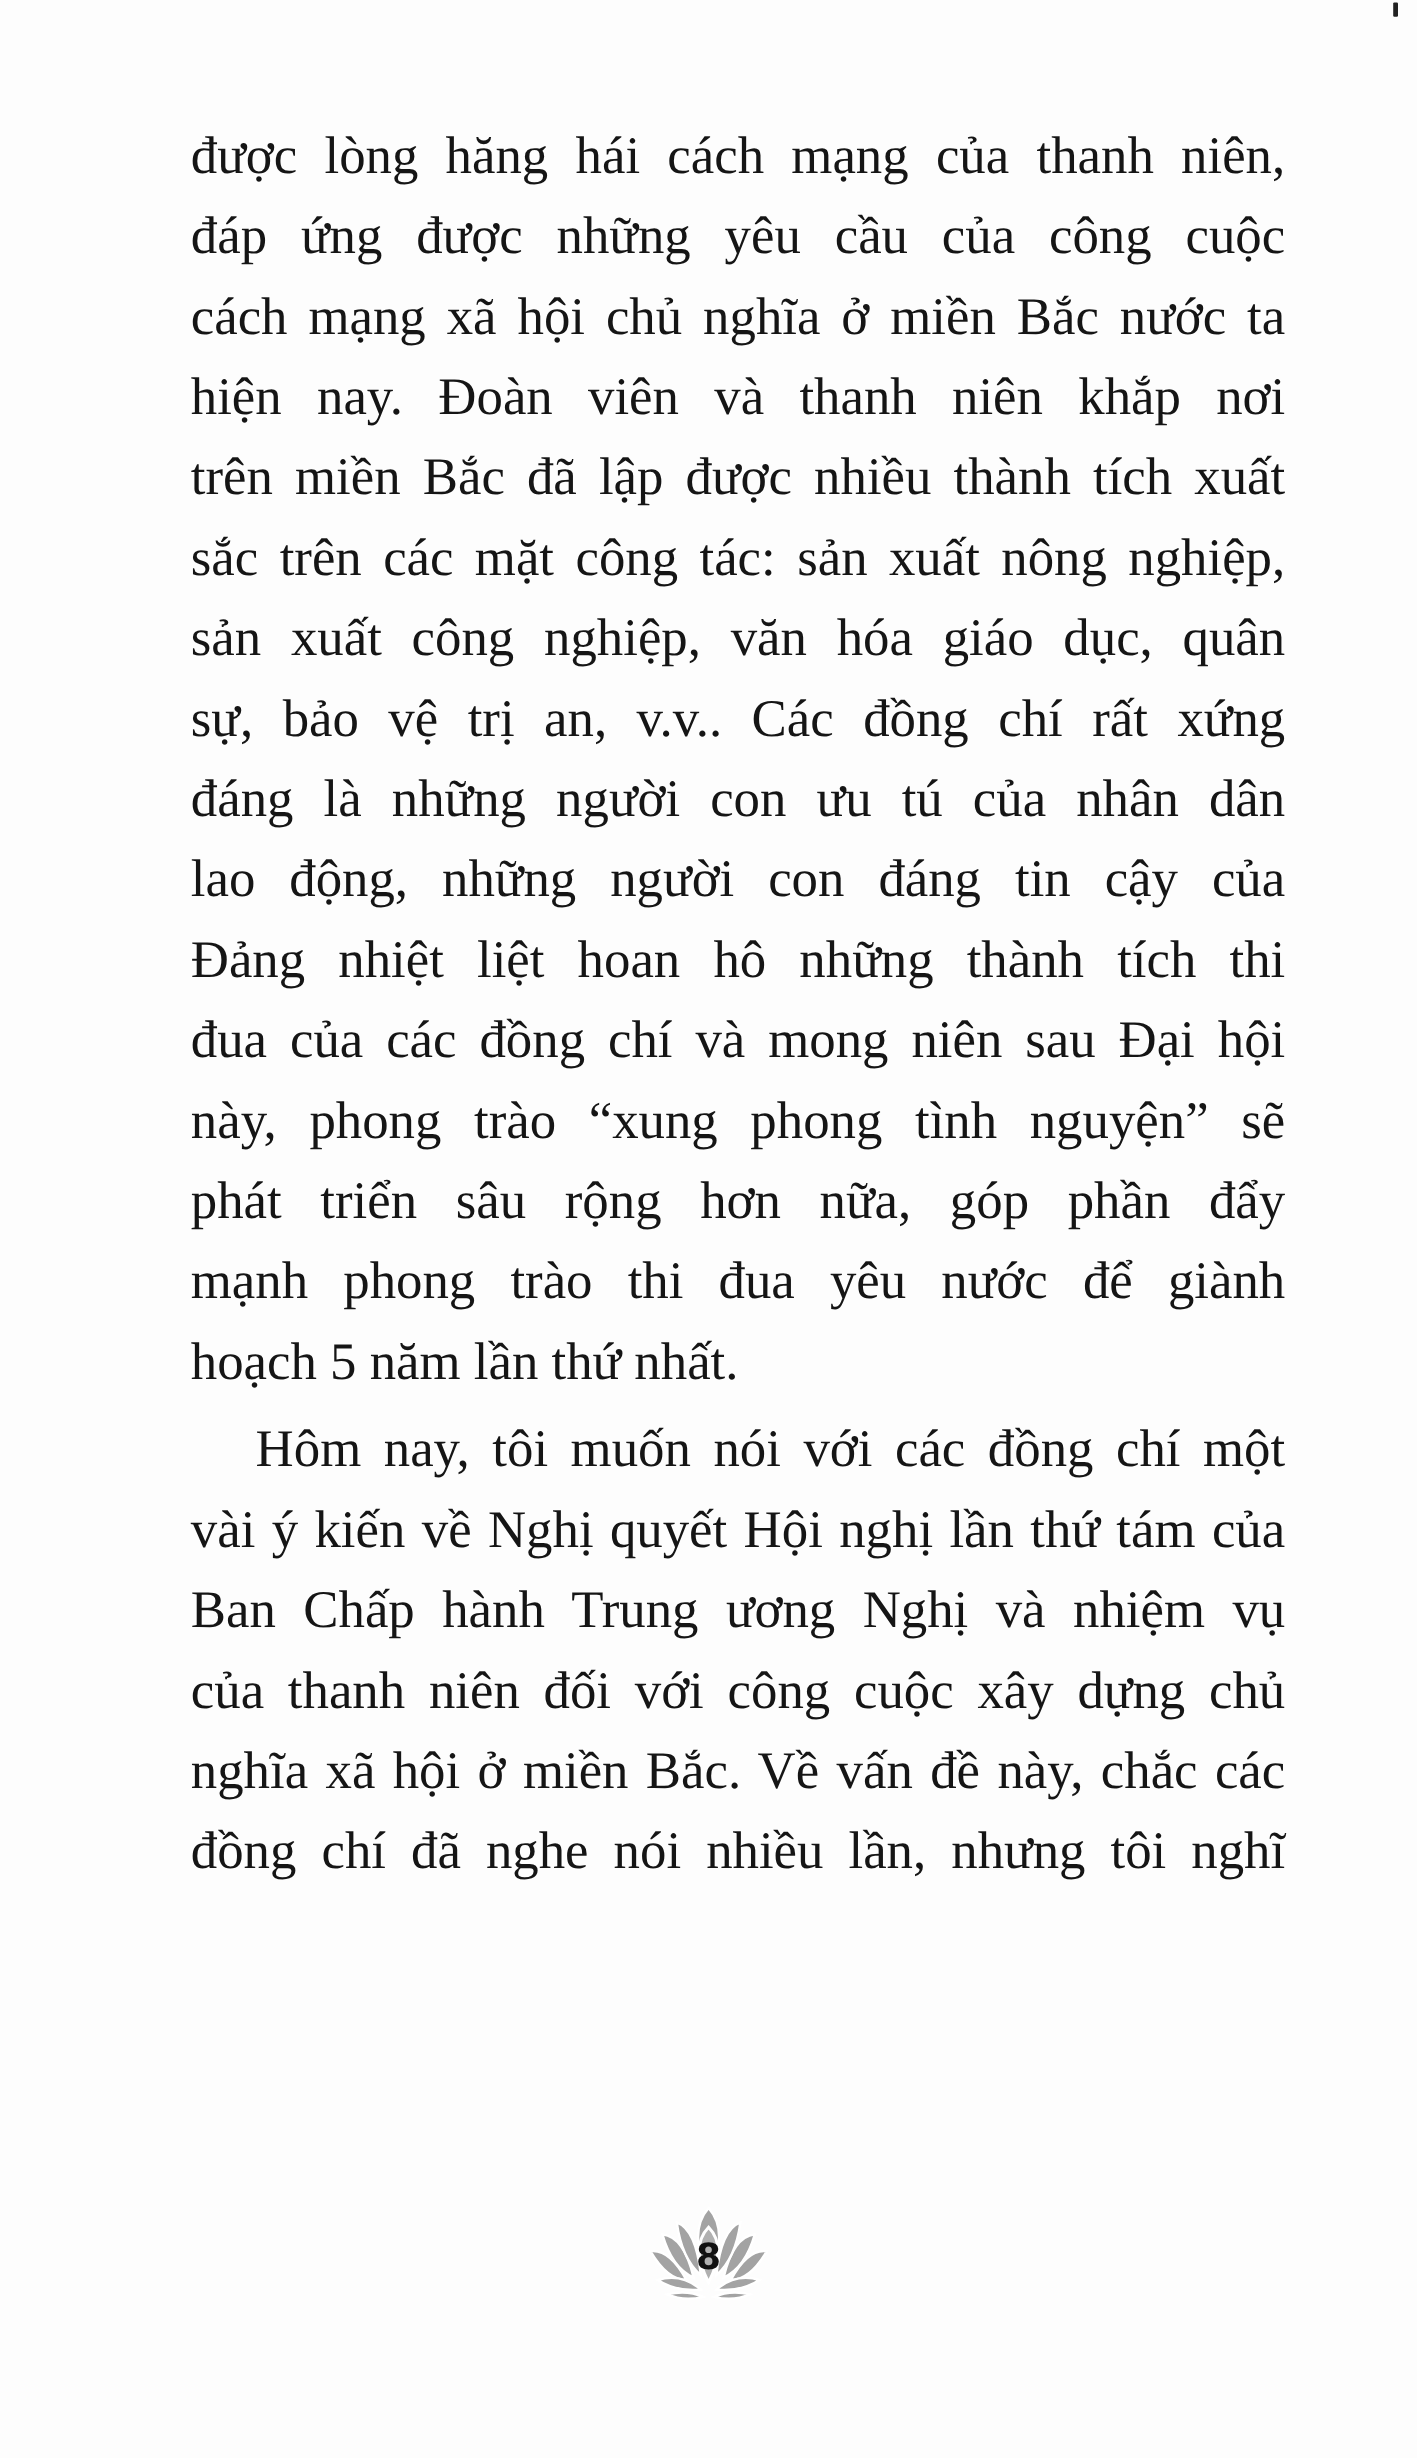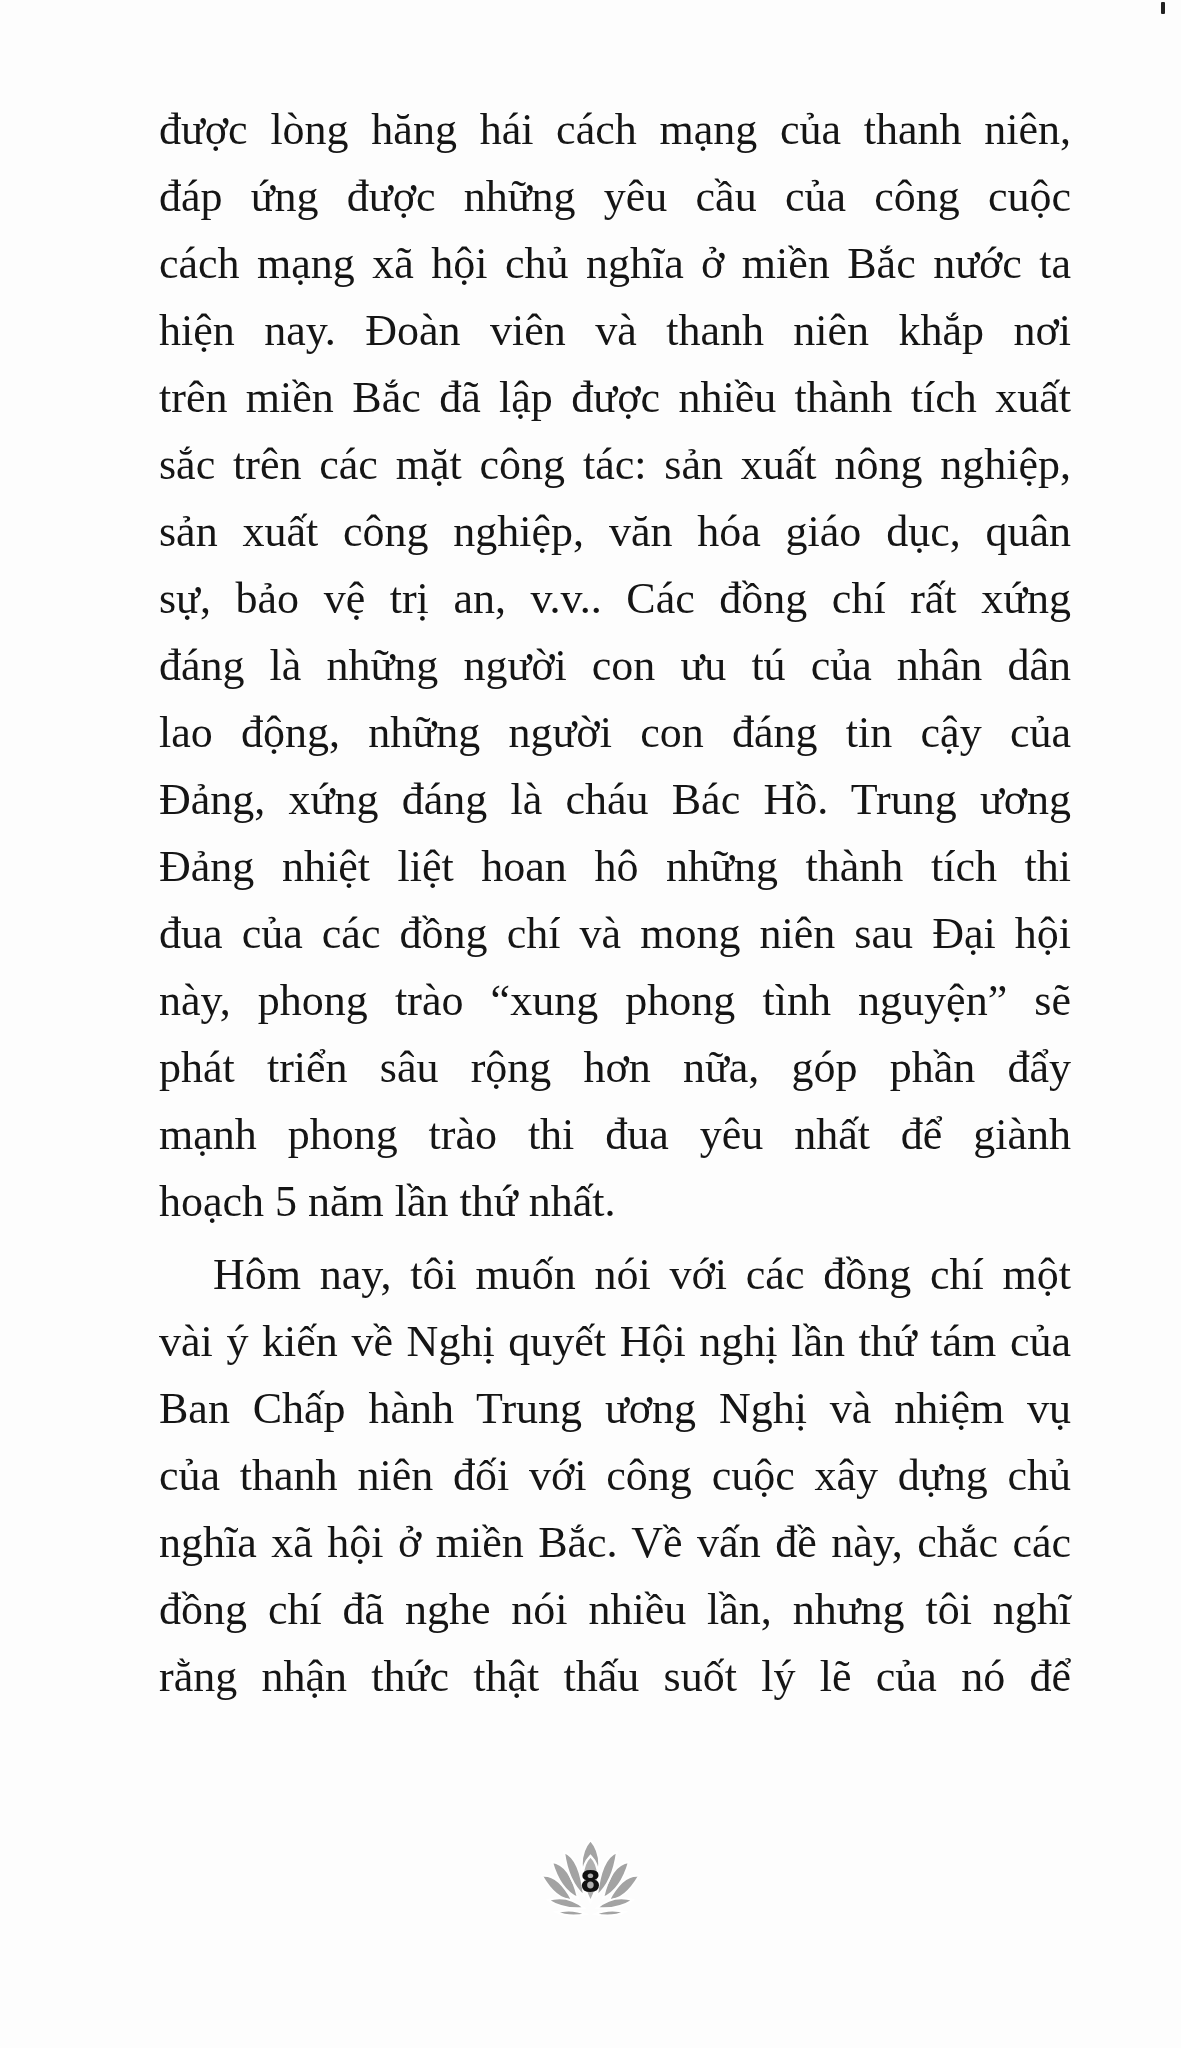--- a/index.html
+++ b/index.html
@@ -62,37 +62,35 @@
     <span class="line">được lòng hăng hái cách mạng của thanh niên,</span>
     <span class="line">đáp ứng được những yêu cầu của công cuộc</span>
     <span class="line">cách mạng xã hội chủ nghĩa ở miền Bắc nước ta</span>
     <span class="line">hiện nay. Đoàn viên và thanh niên khắp nơi</span>
     <span class="line">trên miền Bắc đã lập được nhiều thành tích xuất</span>
     <span class="line">sắc trên các mặt công tác: sản xuất nông nghiệp,</span>
     <span class="line">sản xuất công nghiệp, văn hóa giáo dục, quân</span>
     <span class="line">sự, bảo vệ trị an, v.v.. Các đồng chí rất xứng</span>
     <span class="line">đáng là những người con ưu tú của nhân dân</span>
     <span class="line">lao động, những người con đáng tin cậy của</span>
-    <span class="line">Đảng, xứng đáng là cháu Bác Hồ. Trung ương</span>
     <span class="line">Đảng nhiệt liệt hoan hô những thành tích thi</span>
     <span class="line">đua của các đồng chí và mong niên sau Đại hội</span>
     <span class="line">này, phong trào “xung phong tình nguyện” sẽ</span>
     <span class="line">phát triển sâu rộng hơn nữa, góp phần đẩy</span>
-    <span class="line">mạnh phong trào thi đua yêu nhất để giành</span>
+    <span class="line">mạnh phong trào thi đua yêu nước để giành</span>
     <span class="line last">hoạch 5 năm lần thứ nhất.</span>
   </div>
   <div class="para-gap"></div>
   <div class="paragraph">
     <span class="line indent">Hôm nay, tôi muốn nói với các đồng chí một</span>
     <span class="line">vài ý kiến về Nghị quyết Hội nghị lần thứ tám của</span>
     <span class="line">Ban Chấp hành Trung ương Nghị và nhiệm vụ</span>
     <span class="line">của thanh niên đối với công cuộc xây dựng chủ</span>
     <span class="line">nghĩa xã hội ở miền Bắc. Về vấn đề này, chắc các</span>
     <span class="line">đồng chí đã nghe nói nhiều lần, nhưng tôi nghĩ</span>
-    <span class="line">rằng nhận thức thật thấu suốt lý lẽ của nó để</span>
   </div>
 </div>
 
 <div class="folio">
   <svg width="105" height="90" viewBox="0 0 105 90">
     <g fill="#a3a3a3" stroke="#ffffff" stroke-width="2">
 
       <path d="M4 38 Q20 36 34 62 Q18 62 4 38 Z"></path>
       <path d="M101 38 Q85 36 71 62 Q87 62 101 38 Z"></path>
 

